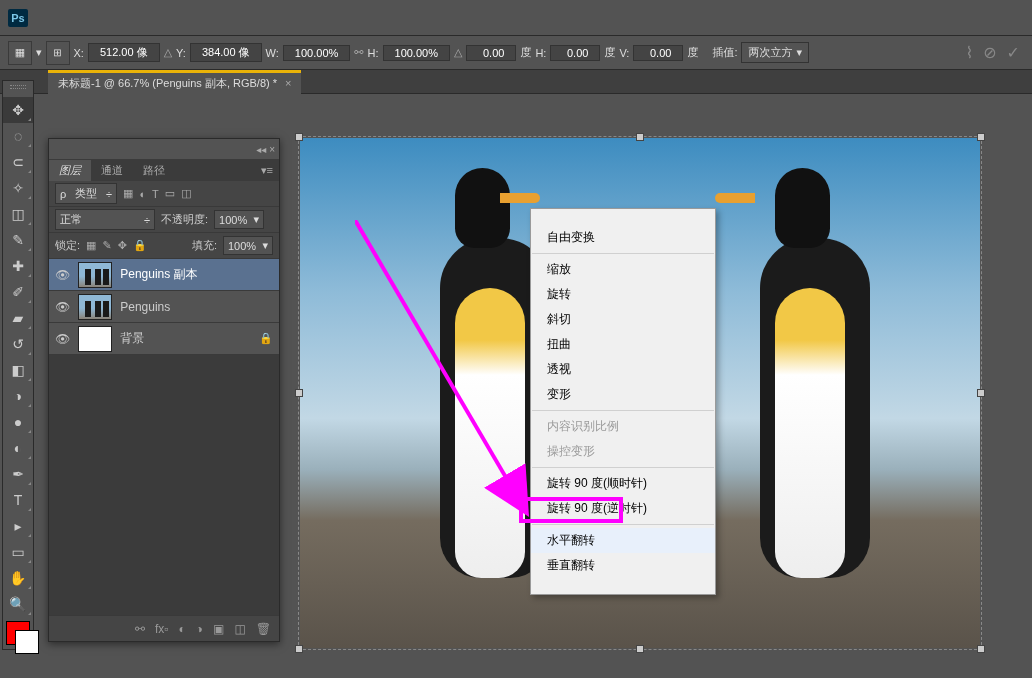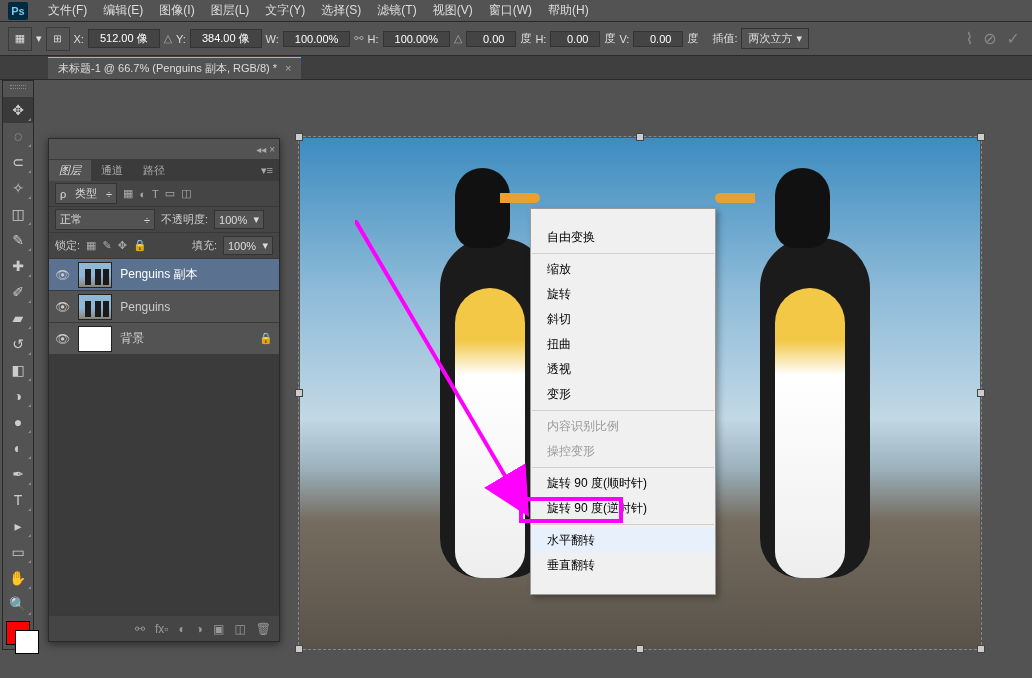--- a/index.html
+++ b/index.html
@@ -1,26 +1,26 @@
 <!DOCTYPE html>
 <html><head>
 <meta charset="utf-8">
 <style>
 * { margin: 0; padding: 0; box-sizing: border-box; font-family: "Microsoft YaHei", Arial, sans-serif; }
 body { background: #535353; width: 1032px; height: 678px; overflow: hidden; position: relative; font-size: 12px; color: #ccc; }
-.menubar { background: #535353; height: 22px; display: flex; align-items: center; padding-left: 8px; border-bottom: 1px solid #2a2a2a; }
+.menubar { background: #535353; height: 36px; display: flex; align-items: center; padding-left: 8px; border-bottom: 1px solid #2a2a2a; }
 .ps-logo { width: 20px; height: 18px; background: #002a41; color: #7cc7e8; font-weight: bold; font-size: 11px; display: flex; align-items: center; justify-content: center; border-radius: 2px; margin-right: 12px; }
 .menu-item { padding: 0 8px; color: #ddd; cursor: pointer; }
 .options-bar { background: #535353; height: 34px; border-bottom: 1px solid #2a2a2a; display: flex; align-items: center; padding-left: 8px; gap: 4px; color: #ddd; font-size: 11px; }
 .opt-icon { width: 24px; height: 24px; border: 1px solid #3a3a3a; background: #535353; display: flex; align-items: center; justify-content: center; }
 .opt-val { background: #444; border: 1px solid #333; padding: 1px 11px; min-width: 50px; display: inline-block; text-align: right; color: #fff; }
 .interp-box { background: #535353; border: 1px solid #333; padding: 2px 6px; display: flex; align-items: center; gap: 4px; }
 .confirm-icons { margin-left: auto; margin-right: 12px; display: flex; gap: 10px; color: #888; font-size: 16px; }
 .tab-bar { background: #3f3f3f; height: 24px; display: flex; align-items: center; padding-left: 48px; border-bottom: 1px solid #2a2a2a; }
-.doc-tab { background: #535353; padding: 3px 10px; color: #ddd; font-size: 11px; border-top: 1px solid #eab308; display: flex; align-items: center; gap: 8px; }
+.doc-tab { background: #535353; padding: 3px 10px; color: #ddd; font-size: 11px; border-top: 3px solid #eab308; display: flex; align-items: center; gap: 8px; }
 .doc-tab .x { color: #aaa; cursor: pointer; }
 .toolbox { position: absolute; left: 2px; top: 80px; width: 32px; background: #535353; border: 1px solid #2a2a2a; display: flex; flex-direction: column; padding-top: 16px; }
 .toolbox::before { content: ""; position: absolute; top: 4px; left: 50%; transform: translateX(-50%); width: 16px; height: 2px; border-top: 1px dotted #888; border-bottom: 1px dotted #888; }
 .tool { width: 30px; height: 26px; display: flex; align-items: center; justify-content: center; color: #ccc; font-size: 14px; cursor: pointer; position: relative; }
 .tool.selected { background: #3a3a3a; }
 .tool::after { content: ""; position: absolute; right: 2px; bottom: 2px; width: 0; height: 0; border-right: 3px solid #888; border-top: 3px solid transparent; }
 .color-swatch { width: 24px; height: 24px; background: #f00; border: 1px solid #000; margin: 4px auto; position: relative; }
 .color-swatch::after { content: ""; position: absolute; left: 8px; top: 8px; width: 22px; height: 22px; background: #fff; border: 1px solid #000; }
 .layers-panel { position: absolute; left: 48px; top: 138px; width: 232px; background: #535353; border: 1px solid #2a2a2a; box-shadow: 0 2px 8px rgba(0,0,0,0.5); }
 .panel-header { background: #535353; height: 20px; display: flex; align-items: center; }
@@ -61,21 +61,20 @@
 .ctx-sep { height: 1px; background: #d0d0d0; margin: 3px 1px; }
 .highlight-box { position: absolute; border: 4px solid #ff00ff; pointer-events: none; }
 .arrow-svg { position: absolute; pointer-events: none; }
 .lock-icon { margin-left: auto; color: #bbb; font-size: 11px; }
 </style>
 </head>
 <body>
 
 <div class="menubar">
   <div class="ps-logo">Ps</div>
-  <div id="menu-items"><span class="menu-item">文件(F)</span><span class="menu-item">编辑(E)</span><span class="menu-item">图像(I)</span><span class="menu-item">图层(L)</span><span class="menu-item">文字(Y)</span><span class="menu-item">选择(S)</span><span class="menu-item">滤镜(T)</span><span class="menu-item">视图(V)</span><span class="menu-item">窗口(W)</span><span class="menu-item">帮助(H)</span></div>
 </div>
 
 <div class="options-bar">
   <div class="opt-icon">▦</div>
   <span>▾</span>
   <div class="opt-icon" style="font-size:10px">⊞</div>
   <span>X:</span>
   <span class="opt-val">512.00 像</span>
   <span style="color:#aaa">△</span>
   <span>Y:</span>

